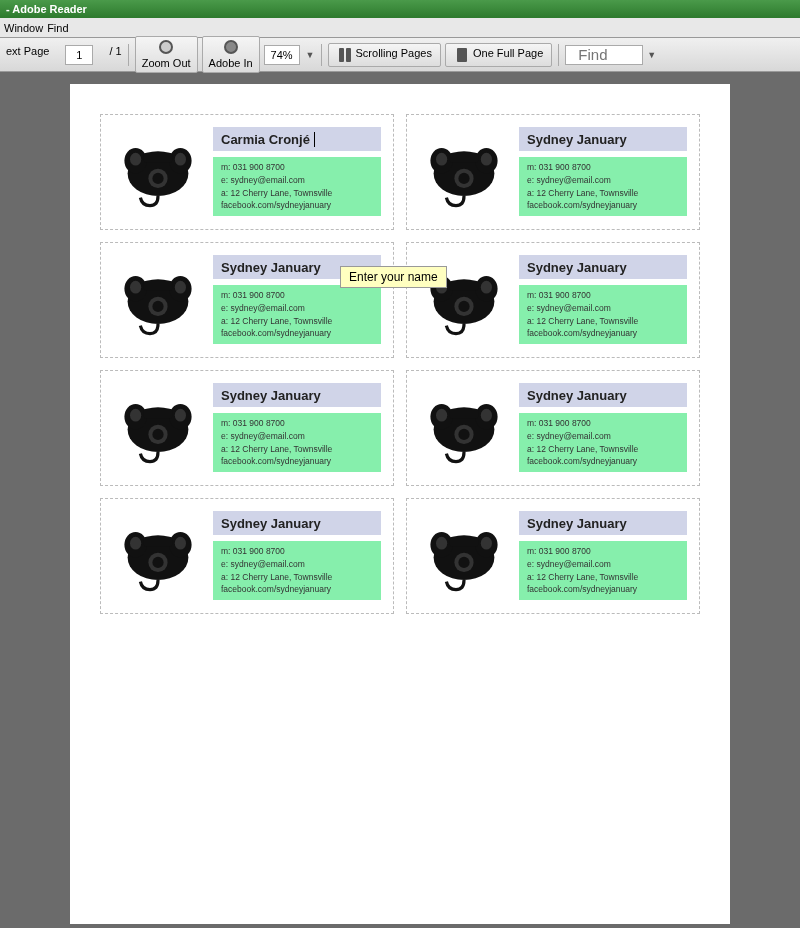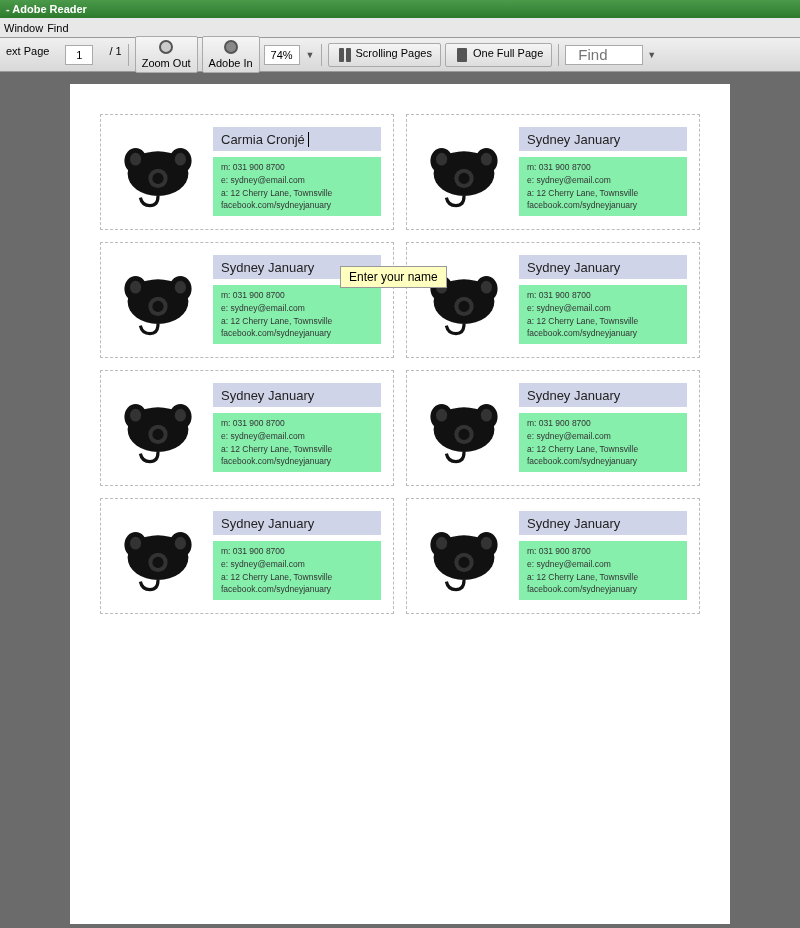--- a/index.html
+++ b/index.html
@@ -193,21 +193,21 @@
     }
 
     .card-name-area {
       background: #d0d4e8;
       padding: 3px 8px;
       margin-bottom: 6px;
     }
 
     .card-name {
       font-size: 13px;
-      font-weight: normal;
+      font-weight: bold;
       color: #222;
     }
 
     .card-details {
       background: #86efac;
       padding: 4px 8px;
       font-size: 8.5px;
       color: #333;
       line-height: 1.5;
     }

